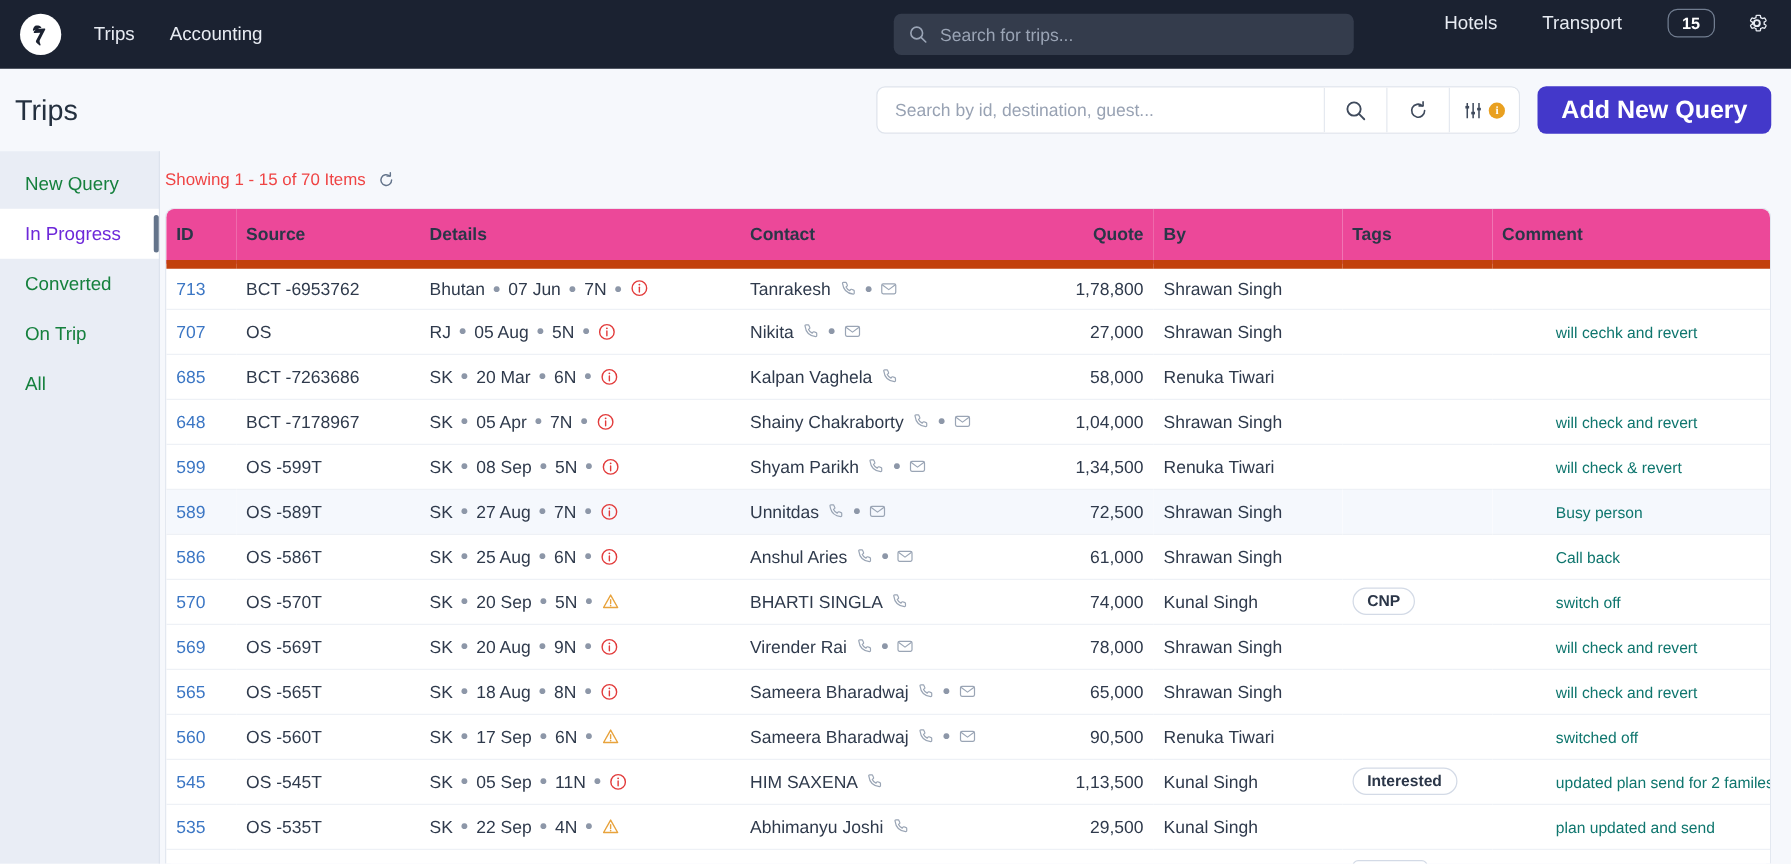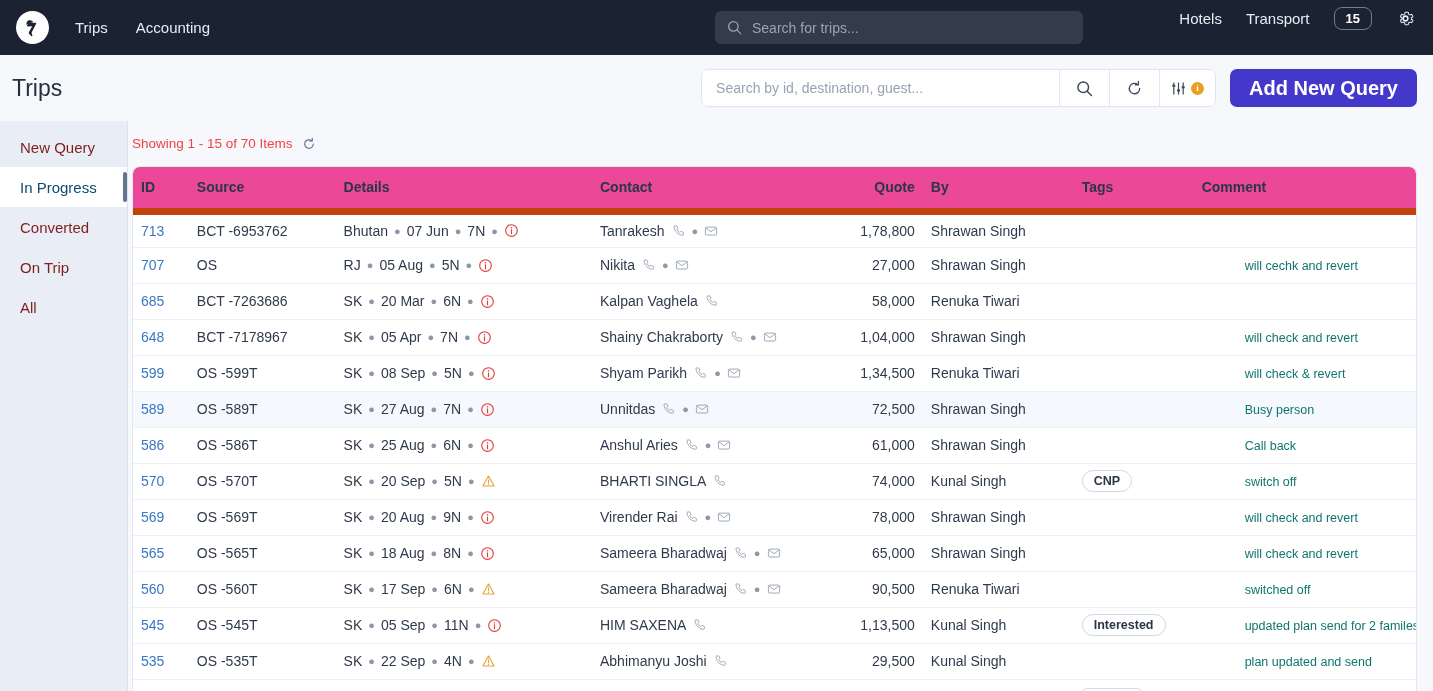--- a/index.html
+++ b/index.html
@@ -87,25 +87,25 @@
 
   
   #body { display: flex; height: 570px; }
 
   #sidebar {
     width: 128px; flex: none; background: #e9edf5;
     padding-top: 6px; border-right: 1px solid #dde3ed;
   }
   .side-item {
     height: 40px; display: flex; align-items: center;
-    padding-left: 20px; font-size: 15px; color: #7f1d1d;
+    padding-left: 20px; font-size: 15px; color: #15803d;
     cursor: pointer; position: relative;
   }
   .side-item.active {
-    background: #ffffff; color: #0c4a6e; font-weight: normal;
+    background: #ffffff; color: #6d28d9; font-weight: normal;
   }
   .side-item.active::after {
     content: ""; position: absolute; right: 0; top: 5px; bottom: 5px;
     width: 4px; background: #64748b; border-radius: 2px;
   }
 
   #main { flex: 1; padding: 0 16px 0 4px; min-width: 0; }
   #showing-row {
     height: 45px; display: flex; align-items: center;
     padding-left: 0px; gap: 9px;
@@ -171,21 +171,21 @@
   <div id="topnav-search">
     <svg width="15" height="15" viewBox="0 0 16 16" aria-hidden="true">
       <circle cx="6.8" cy="6.8" r="5" fill="none" stroke="#9aa4b5" stroke-width="1.4"></circle>
       <line x1="10.5" y1="10.5" x2="14.5" y2="14.5" stroke="#9aa4b5" stroke-width="1.4" stroke-linecap="round"></line>
     </svg>
     <span class="ph">Search for trips...</span>
   </div>
 
   <div id="topnav-right">
     <span class="topnav-link" style="margin:0">Hotels</span>
-    <span class="topnav-link" style="margin:0">Transport</span>
+    <span class="topnav-link" style="margin:12px">Transport</span>
     <span id="count-badge">15</span>
     <svg width="19" height="19" viewBox="0 0 20 20" style="cursor:pointer">
       <path d="M10 6.7a3.3 3.3 0 100 6.6 3.3 3.3 0 000-6.6zm0 5a1.7 1.7 0 110-3.4 1.7 1.7 0 010 3.4z" fill="#e8ecf3"></path>
       <path d="M17.4 11.6l-1.3-.8c.1-.5.1-1.1 0-1.6l1.3-.8c.3-.2.4-.5.3-.8l-.9-1.6c-.2-.3-.5-.4-.8-.3l-1.4.5c-.4-.4-.9-.6-1.4-.8l-.2-1.5c0-.3-.3-.5-.6-.5H10c-.3 0-.6.2-.6.5l-.2 1.5c-.5.2-1 .4-1.4.8l-1.4-.5c-.3-.1-.6 0-.8.3l-.9 1.6c-.1.3 0 .6.3.8l1.3.8c-.1.5-.1 1.1 0 1.6l-1.3.8c-.3.2-.4.5-.3.8l.9 1.6c.2.3.5.4.8.3l1.4-.5c.4.4.9.6 1.4.8l.2 1.5c0 .3.3.5.6.5h2.4c.3 0 .6-.2.6-.5l.2-1.5c.5-.2 1-.4 1.4-.8l1.4.5c.3.1.6 0 .8-.3l.9-1.6c.1-.3 0-.6-.3-.8z" fill="none" stroke="#e8ecf3" stroke-width="1.1"></path>
     </svg>
   </div>
 </div>
 
 <div id="titlebar">
   <h1 id="page-title">Trips</h1>

